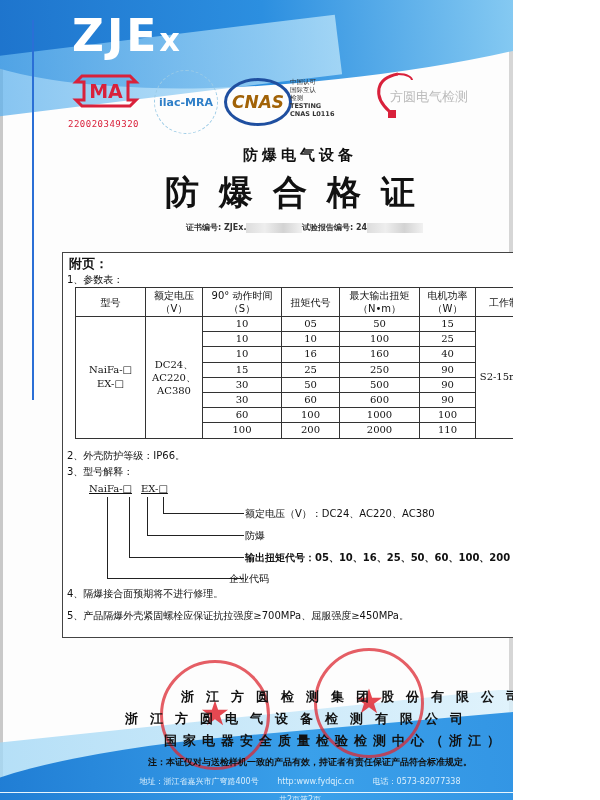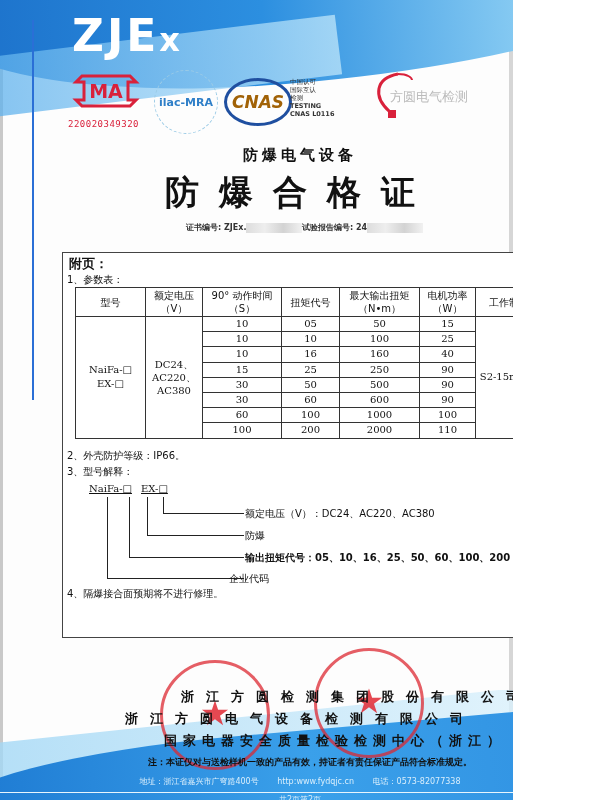--- a/index.html
+++ b/index.html
@@ -193,20 +193,21 @@
       <div class="seg" style="left:66px;top:74px;width:115px;height:1px;"></div>
       <div class="seg" style="left:44px;top:14px;width:1px;height:81px;"></div>
       <div class="seg" style="left:44px;top:95px;width:137px;height:1px;"></div>
       <div class="diag-label" style="left:182px;top:24px;">额定电压（V）：DC24、AC220、AC380</div>
       <div class="diag-label" style="left:182px;top:46px;">防爆</div>
       <div class="diag-label" style="left:182px;top:68px;font-weight:bold;">输出扭矩代号：05、10、16、25、50、60、100、200</div>
       <div class="diag-label" style="left:166px;top:89px;">企业代码</div>
     </div>
 
     <div class="line" style="top:334px;">4、隔爆接合面预期将不进行修理。</div>
+    <div class="line" style="top:356px;">5、产品隔爆外壳紧固螺栓应保证抗拉强度≥700MPa、屈服强度≥450MPa。</div>
   </div>
 
   <div class="ftr">
     <div class="wave2"></div>
     <div class="wave1"></div>
   </div>
   <div class="footer-rule"></div>
 
   <div class="stamp" style="left:160px;top:660px;">
       <div class="star">★</div>

